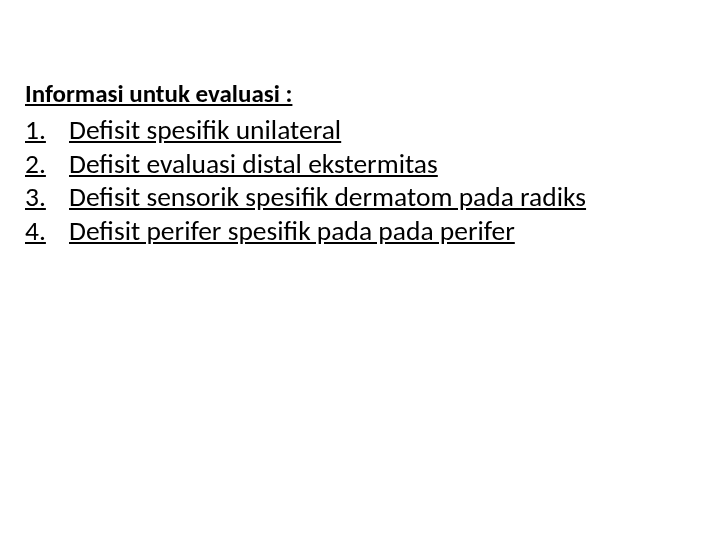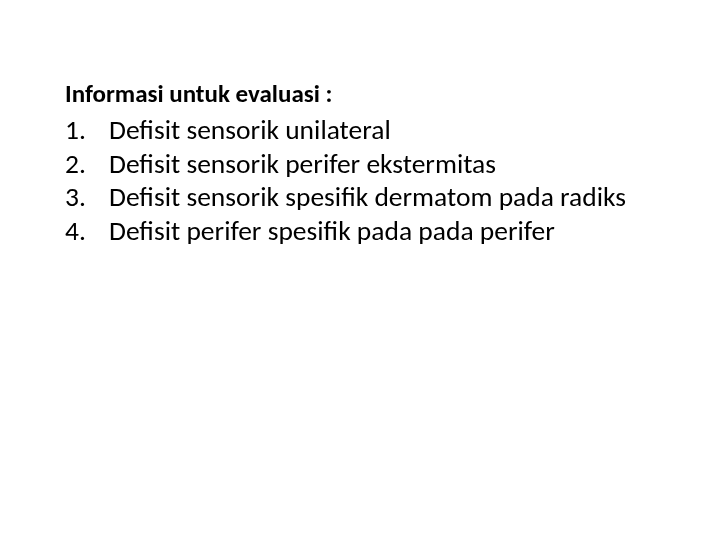--- a/index.html
+++ b/index.html
@@ -9,21 +9,22 @@
     height: 540px;
     background: #ffffff;
     font-family: Calibri, "Segoe UI", Arial, sans-serif;
     color: #000000;
   }
   .slide {
     position: relative;
     width: 720px;
     height: 472px;
     box-sizing: border-box;
-    padding: 78px 55px 0 65px;
+    padding: 78px 55px 0 25px;
+    text-decoration: underline;
   }
   .heading {
     font-size: 25px;
     font-weight: 700;
     line-height: 1.25;
     margin-bottom: 4px;
   }
   .list {
     font-size: 27.5px;
     line-height: 1.22;
@@ -45,26 +46,26 @@
 </head>
 <body>
 
 <div class="slide">
   <div class="heading">Informasi untuk evaluasi  :</div>
 
   <div class="list">
 
     <div class="list-row">
       <div class="num">1.</div>
-      <div class="body">Defisit sensorik unilateral</div>
+      <div class="body">Defisit spesifik unilateral</div>
     </div>
 
     <div class="list-row">
       <div class="num">2.</div>
-      <div class="body">Defisit sensorik perifer ekstermitas</div>
+      <div class="body">Defisit evaluasi distal ekstermitas</div>
     </div>
 
     <div class="list-row">
       <div class="num">3.</div>
       <div class="body">Defisit sensorik spesifik dermatom pada radiks</div>
     </div>
 
     <div class="list-row">
       <div class="num">4.</div>
       <div class="body">Defisit perifer spesifik pada pada perifer</div>

